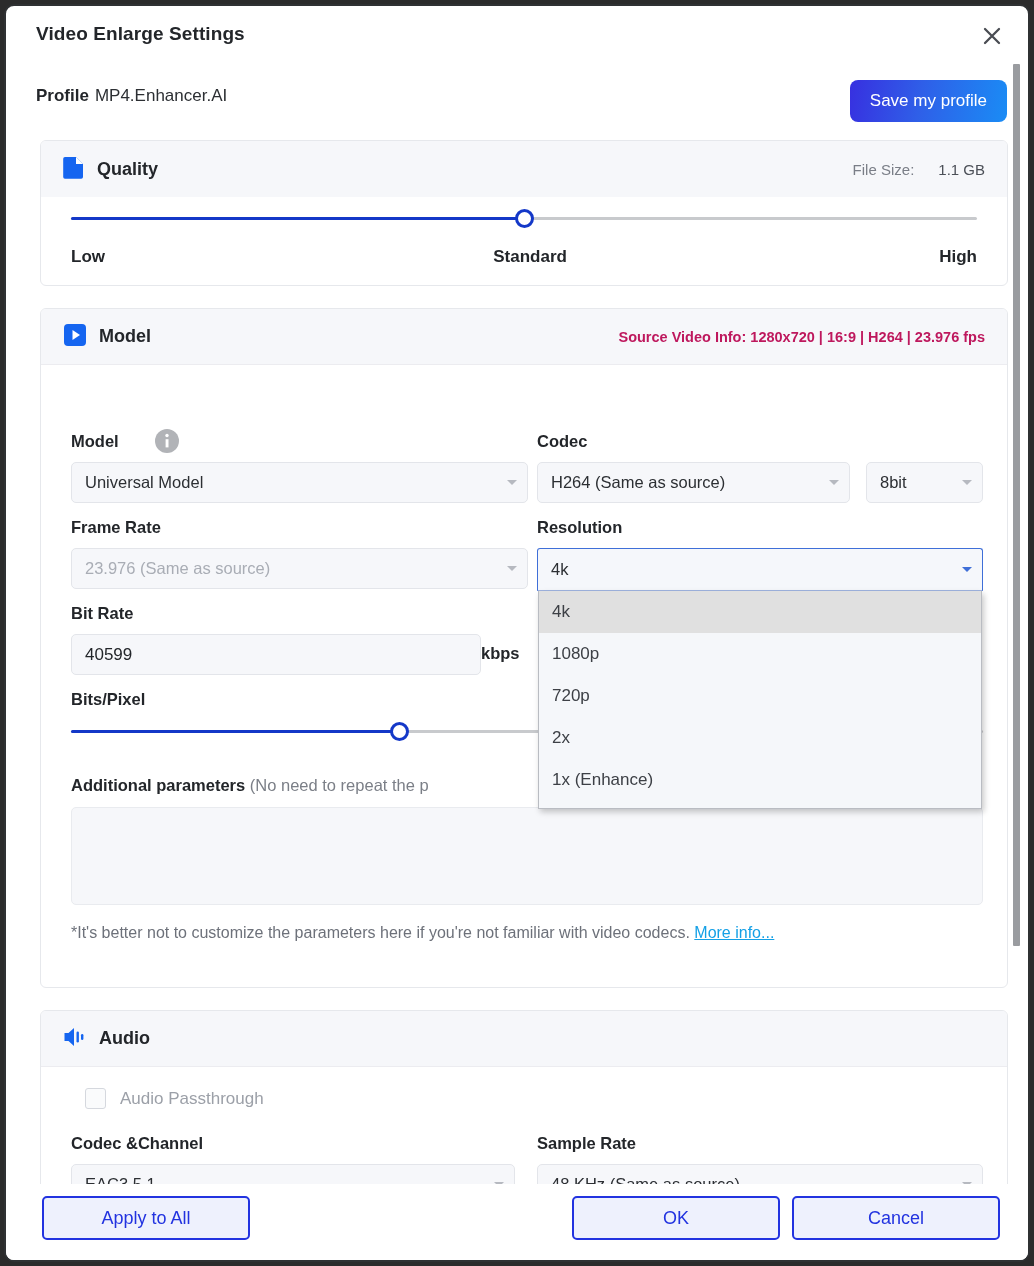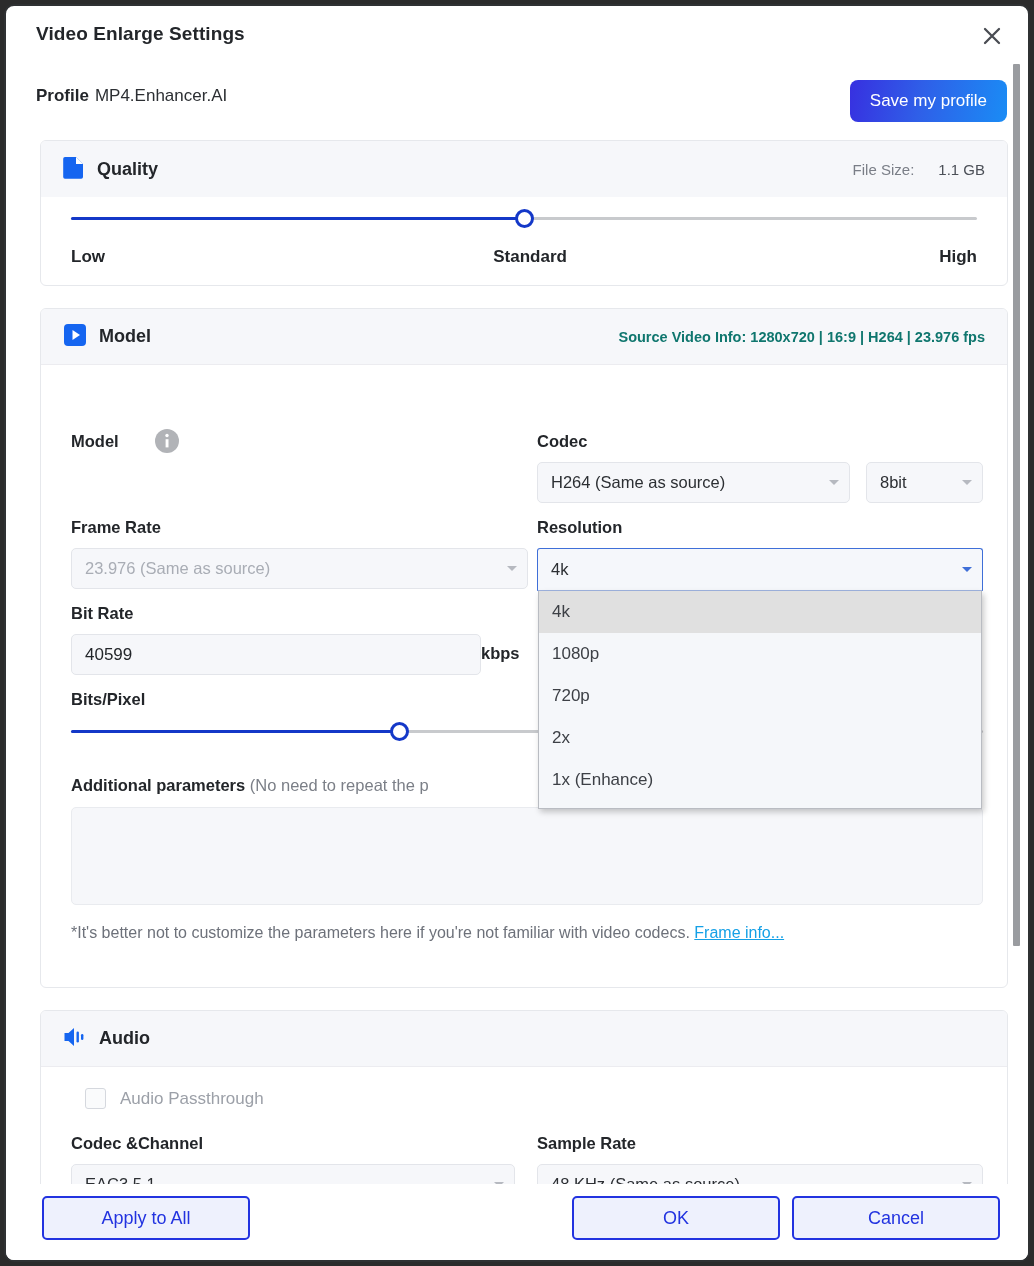--- a/index.html
+++ b/index.html
@@ -70,21 +70,21 @@
     padding: 0 22px;
     border-radius: 5px 5px 0 0;
   }
   .card-head.noborder { border-bottom: none; }
   .card-title {
     font-size: 18px; font-weight: bold; color: #23262a;
     margin-left: 12px;
   }
   .card-meta {
     margin-left: auto;
-    font-size: 14.5px; font-weight: bold; color: #0f766e;
+    font-size: 14.5px; font-weight: bold; color: #be185d;
   }
   .card-meta.light { font-weight: normal; color: #7a7e87; font-size: 15px; }
   .card-meta .fs-val { color: #4b4f57; margin-left: 24px; }
 
   
   #quality-card { left: 34px; top: 134px; width: 968px; height: 146px; }
   .slider-wrap { position: absolute; left: 30px; right: 30px; top: 76px; }
   .track {
     position: relative; height: 3px; background: #c8cacd; border-radius: 2px;
   }
@@ -301,20 +301,24 @@
 
       <div class="fieldlabel" style="left:30px; top:66px;">Model</div>
       <span style="position:absolute; left:113px; top:62px;">
         <svg width="26" height="26" viewBox="0 0 26 26">
           <circle cx="13" cy="13" r="12" fill="#b1b3b7"></circle>
           <circle cx="13" cy="7.5" r="1.7" fill="#ffffff"></circle>
           <path d="M11.6 11.2 h2.9 v8.2 h-2.9 Z" fill="#ffffff"></path>
         </svg>
       </span>
 
+      <div class="select" style="left:30px; top:96px; width:457px;">
+        <span>Universal Model</span>
+        <i class="caret"></i>
+      </div>
 
       <div class="fieldlabel" style="left:496px; top:66px;">Codec</div>
       <div class="select" style="left:496px; top:96px; width:313px;">
         <span>H264 (Same as source)</span>
         <i class="caret"></i>
       </div>
       <div class="select" style="left:825px; top:96px; width:117px;">
         <span>8bit</span>
         <i class="caret"></i>
       </div>
@@ -345,21 +349,21 @@
         </div>
       </div>
 
       <div class="addparams-label" style="top:410px;">
         <span class="b">Additional parameters</span>
         <span class="g">(No need to repeat the p</span>
       </div>
       <div class="textarea" style="top:441px;"></div>
 
       <div class="note" style="top:554px;">
-        <span>*It's better not to customize the parameters here if you're not familiar with video codecs. </span><a>Frame info...</a>
+        <span>*It's better not to customize the parameters here if you're not familiar with video codecs. </span><a>More info...</a>
       </div>
     </div>
   </div>
 
   <div class="card" id="audio-card">
     <div class="card-head">
       <span>
         <svg width="24" height="22" viewBox="0 0 24 22">
           <path d="M11 2 L5.5 7 H1.5 v8 h4 L11 20 Z" fill="#1565f0"></path>
           <rect x="13.5" y="5.5" width="2.4" height="11" rx="1.2" fill="#1565f0"></rect>

